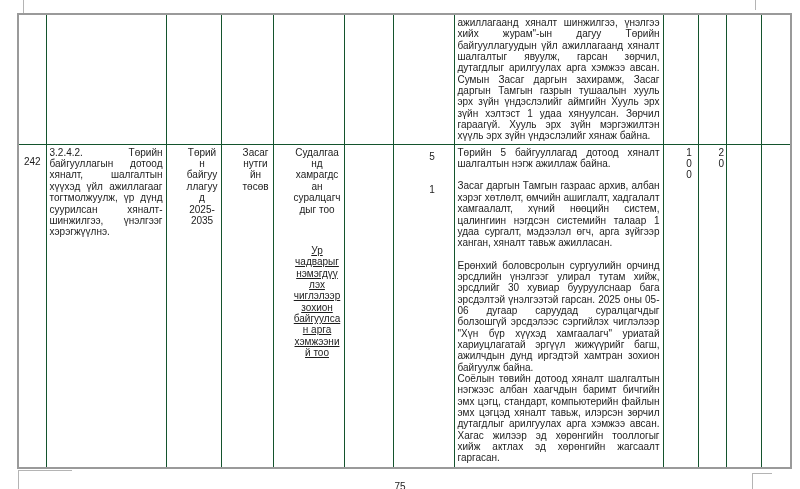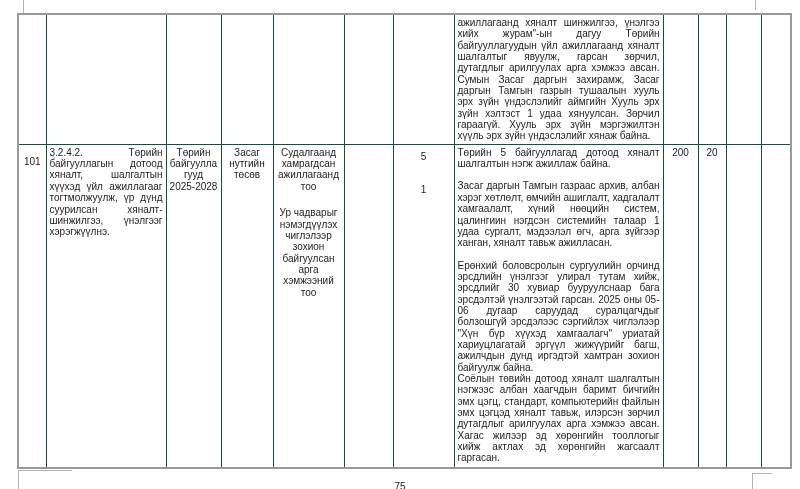--- a/index.html
+++ b/index.html
@@ -24,25 +24,25 @@
     vertical-align:top;
     padding:2px 3px;
     overflow:hidden;
     font-size:10px;
     line-height:11.35px;
     overflow-wrap:break-word;
   }
   tr.row-carryover { height:125px; }
   tr.row-main      { height:324px; }
   .just   { text-align:justify; text-justify:inter-word; }
-  .center { text-align:center; }
+  .center { text-align:center;padding-left:20px; }
   .row-number { text-align:center; margin-top:9px; }
   .target-1 { margin-top:4px; }
   .target-2 { margin-top:22px; }
-  .indicator-2 { margin-top:15px; }
+  .indicator-2 { margin-top:30px;text-decoration:underline; }
   p.para { margin:0; }
   p.para.gap { margin-bottom:11px; }
   .page-number {
     position:absolute; left:370px; top:481px; width:60px;
     text-align:center; font-size:10px; color:#1c1c1c;
   }
   .mark { position:absolute; }
   .mark-top-left  { left:23px;  top:0;     width:1px;  height:13px; background:#b4b4b4; }
   .mark-top-right { left:755px; top:0;     width:1px;  height:10px; background:#b4b4b4; }
   .mark-bottom-left  { left:18px;  top:470px; width:54px; height:19px; border-left:1px solid #b4b4b4; border-top:1px solid #b4b4b4; }
@@ -85,49 +85,49 @@
       <td>
         <div class="just">ажиллагаанд хяналт шинжилгээ, үнэлгээ хийх журам"-ын дагуу Төрийн байгууллагуудын үйл ажиллагаанд хяналт шалгалтыг явуулж, гарсан зөрчил, дутагдлыг арилгуулах арга хэмжээ авсан. Сумын Засаг даргын захирамж, Засаг даргын Тамгын газрын тушаалын хууль эрх зүйн үндэслэлийг аймгийн Хууль эрх зүйн хэлтэст 1 удаа хянуулсан. Зөрчил гараагүй. Хууль эрх зүйн мэргэжилтэн хүүль эрх зүйн үндэслэлийг хянаж байна.</div>
       </td>
       <td></td>
       <td></td>
       <td></td>
       <td></td>
     </tr>
     <tr class="row-main">
       <td>
-        <div class="row-number">101</div>
+        <div class="row-number">242</div>
       </td>
       <td>
         <div class="just">3.2.4.2. Төрийн байгууллагын дотоод хяналт, шалгалтын хүүхэд үйл ажиллагааг тогтмолжуулж, үр дүнд суурилсан хяналт-шинжилгээ, үнэлгээг хэрэгжүүлнэ.</div>
       </td>
       <td class="center">
         <div>Төрийн байгууллагууд</div>
-        <div>2025-2028</div>
+        <div>2025-2035</div>
       </td>
       <td class="center">
         <div>Засаг нутгийн төсөв</div>
       </td>
       <td class="center">
-        <div>Судалгаанд хамрагдсан ажиллагаанд тоо</div>
+        <div>Судалгаанд хамрагдсан суралцагчдыг тоо</div>
         <div class="indicator-2">Ур чадварыг нэмэгдүүлэх чиглэлээр зохион байгуулсан арга хэмжээний тоо</div>
       </td>
       <td></td>
       <td class="center">
         <div class="target-1">5</div>
         <div class="target-2">1</div>
       </td>
       <td>
         <p class="para just gap">Төрийн 5 байгууллагад дотоод хяналт шалгалтын нэгж ажиллаж байна.</p>
         <p class="para just gap">Засаг даргын Тамгын газраас архив, албан хэрэг хөтлөлт, өмчийн ашиглалт, хадгалалт хамгаалалт, хүний нөөцийн систем, цалингиин нэгдсэн системийн талаар 1  удаа сургалт, мэдээлэл өгч, арга зүйгээр ханган, хяналт тавьж ажилласан.</p>
         <p class="para just">Ерөнхий боловсролын сургуулийн орчинд эрсдлийн үнэлгээг улирал тутам хийж, эрсдлийг 30 хувиар бууруулснаар бага эрсдэлтэй үнэлгээтэй гарсан. 2025 оны 05-06 дугаар саруудад суралцагчдыг болзошгүй эрсдэлээс сэргийлэх чиглэлээр "Хүн бүр хүүхэд хамгаалагч" уриатай хариуцлагатай эргүүл жижүүрийг багш, ажилчдын дунд иргэдтэй хамтран зохион байгуулж байна.</p>
         <p class="para just">Соёлын төвийн дотоод хяналт шалгалтын нэгжээс албан хаагчдын баримт бичгийн эмх цэгц, стандарт, компьютерийн файлын эмх цэгцэд хяналт тавьж, илэрсэн зөрчил дутагдлыг арилгуулах арга хэмжээ авсан. Хагас жилээр эд хөрөнгийн тооллогыг хийж актлах эд хөрөнгийн жагсаалт гаргасан.</p>
       </td>
       <td class="center">
-        <div>200</div>
+        <div>100</div>
       </td>
       <td class="center">
         <div>20</div>
       </td>
       <td></td>
       <td></td>
     </tr>
   </tbody>
     </table>
 

